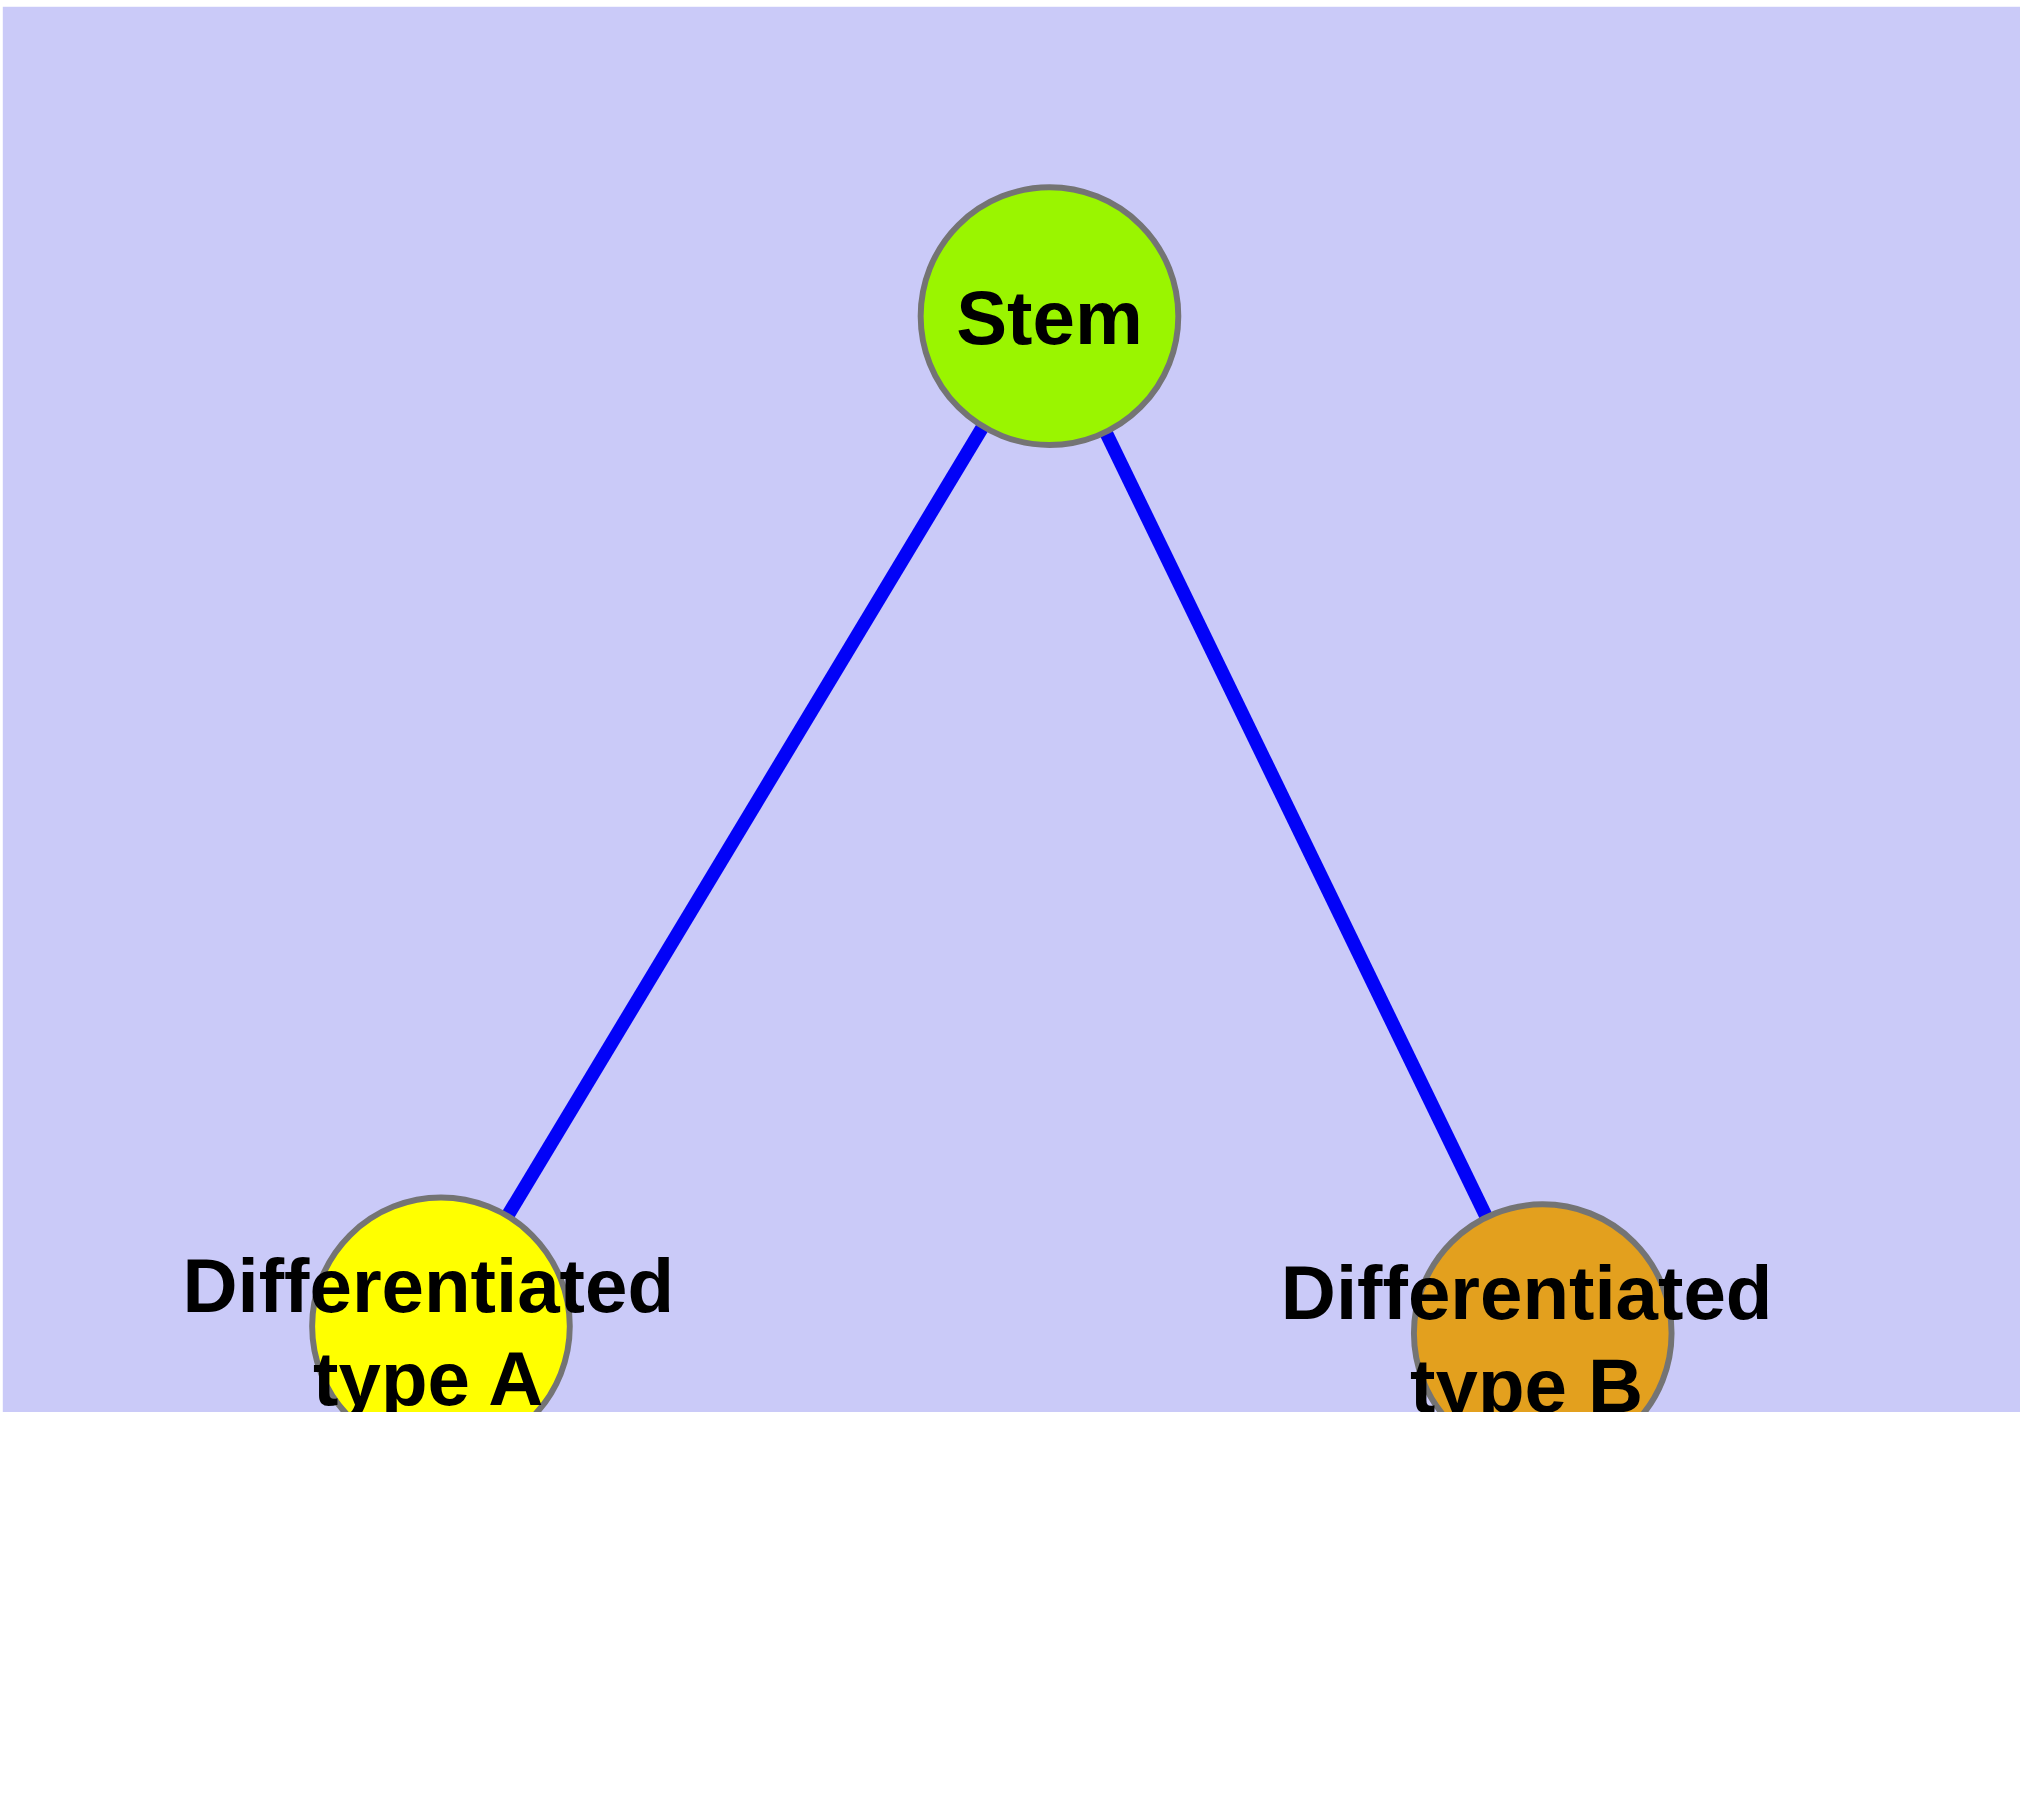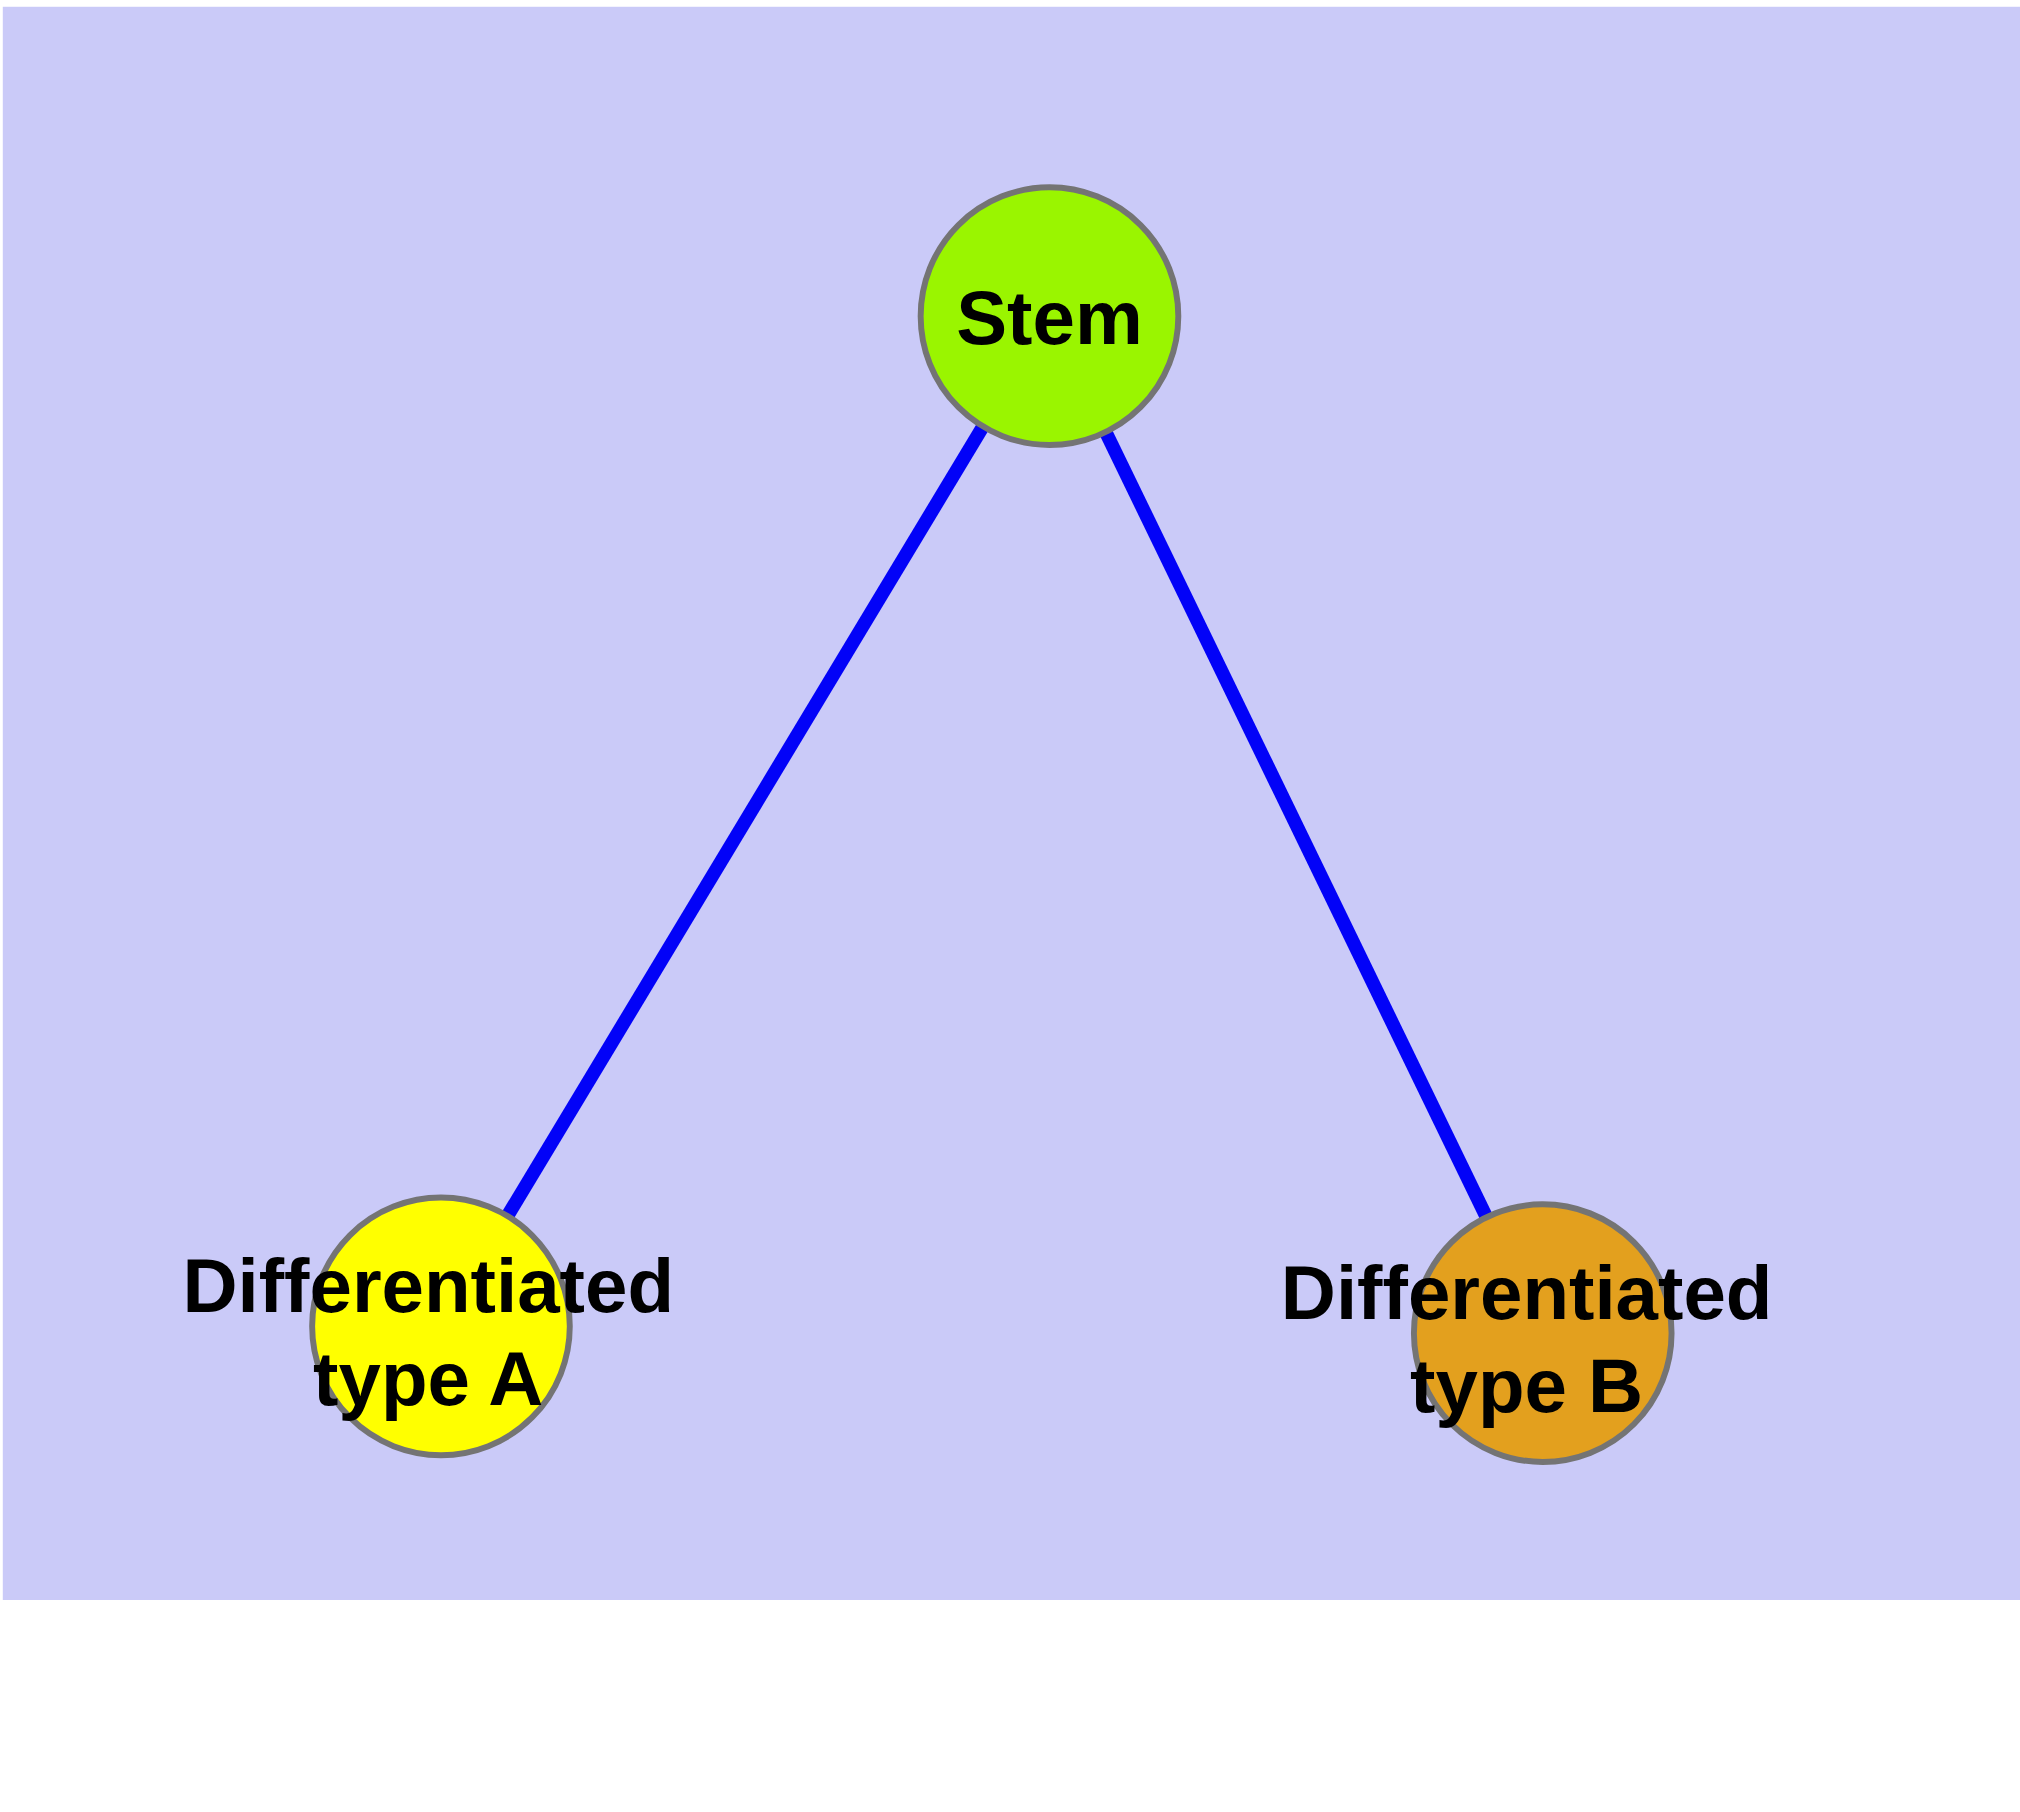--- a/index.html
+++ b/index.html
@@ -6,21 +6,21 @@
     margin: 0;
     padding: 0;
     width: 2021px;
     height: 1812px;
     background: #FFFFFF;
     font-family: "Liberation Sans", sans-serif;
   }
   .page {
     position: relative;
     width: 2021px;
-    height: 1600px;
+    height: 1412px;
     overflow: hidden;
   }
   svg.graph {
     display: block;
     width: 2021px;
     height: 1812px;
   }
   text.node-label {
     font-family: "Liberation Sans", "DejaVu Sans", sans-serif;
     font-weight: bold;

